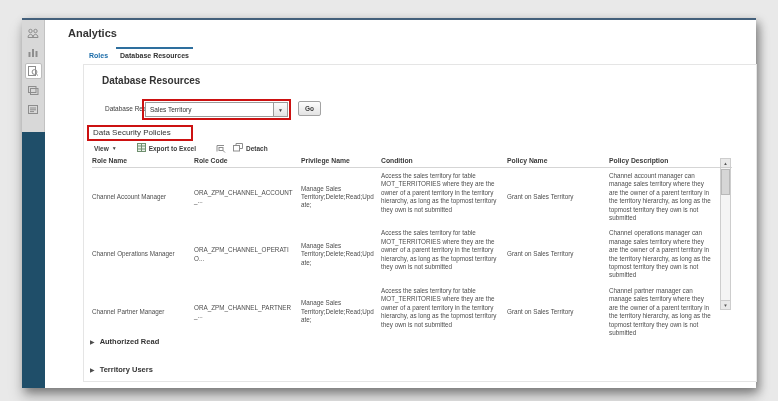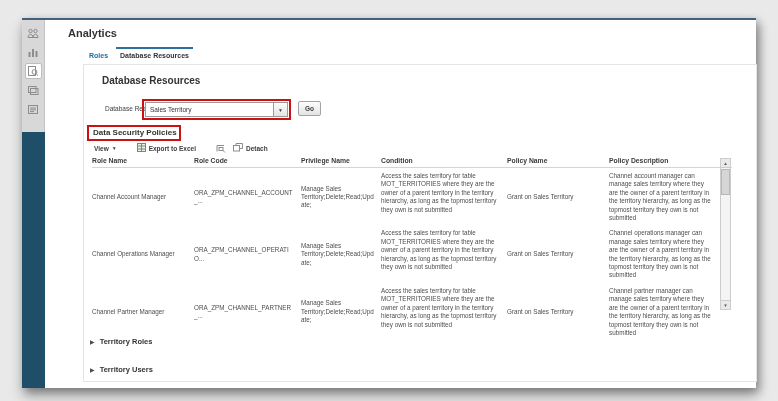--- a/index.html
+++ b/index.html
@@ -66,22 +66,22 @@
   }
   .go-btn {
     position: absolute; left: 214px; top: 2px; height: 15px; padding: 0 6px;
     font-size: 6.5px; font-weight: bold; color: #3c3c3c;
     background: linear-gradient(#fdfdfd, #e3e3e3); border: 1px solid #a3a3a3; border-radius: 2px;
     cursor: pointer;
   }
   
   .dsp-title-wrap { position: absolute; left: 3px; top: 56px; }
   .dsp-title {
-    display: inline-block; border: 2px solid #cc1111; padding: 1px 2px 2px 4px;
-    font-size: 8px; font-weight: bold; color: #333;
+    display: inline-block; border: 2px solid #cc1111; padding: 1px 20px 2px 4px;
+    font-size: 8px; font-weight: normal; color: #333;
   }
   .toolbar { position: absolute; left: 10px; top: 76px; height: 14px; display: flex; align-items: center; gap: 7px; }
   .tb-item { display: flex; align-items: center; gap: 3px; font-size: 6.5px; font-weight: bold; color: #3c3c3c; cursor: pointer; }
   .tb-caret { font-size: 5px; color: #444; }
   .tb-sep { width: 6px; }
   
   .tbl { position: absolute; left: 8px; top: 92px; width: 640px; }
   .thead { display: flex; border-bottom: 1px solid #d5d5d5; padding-bottom: 3px; }
   .thead .th { font-size: 6.8px; font-weight: bold; color: #3a3a3a; }
   .trow { display: flex; padding: 4px 0 3px 0; }
@@ -258,21 +258,21 @@
       </div>
 
       <div class="vscroll">
         <div class="arrow up">▲</div>
         <div class="thumb"></div>
         <div class="arrow down">▼</div>
       </div>
 
       <div class="collapsed cs0">
         <span class="tri">▶</span>
-        <span class="lbl">Territory Roles</span>
+        <span class="lbl">Authorized Read</span>
       </div>
       <div class="collapsed cs1">
         <span class="tri">▶</span>
         <span class="lbl">Territory Users</span>
       </div>
     </div>
   </div>
 </div>
 
 </body></html>

